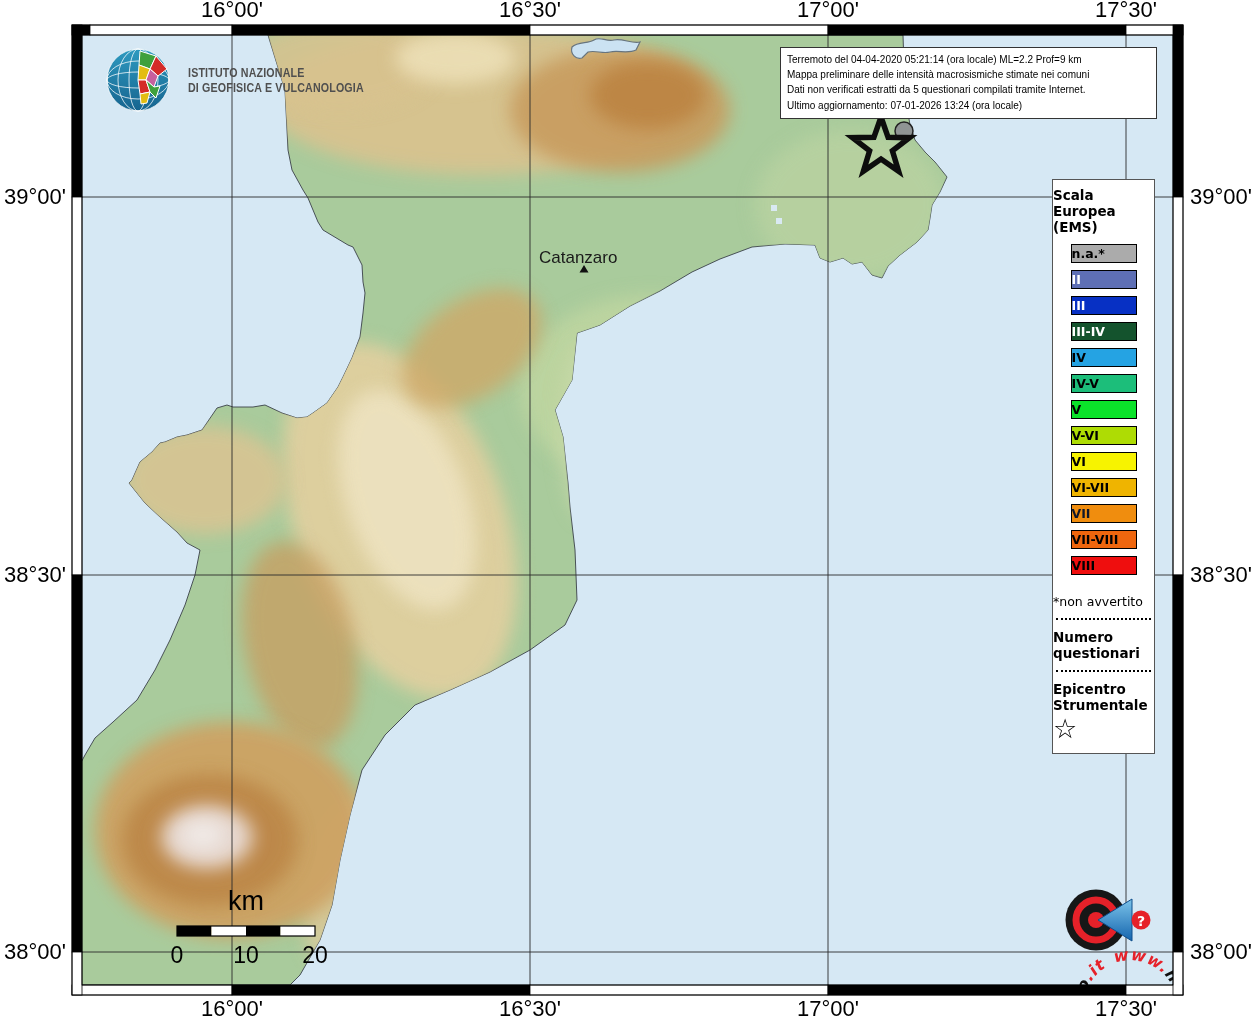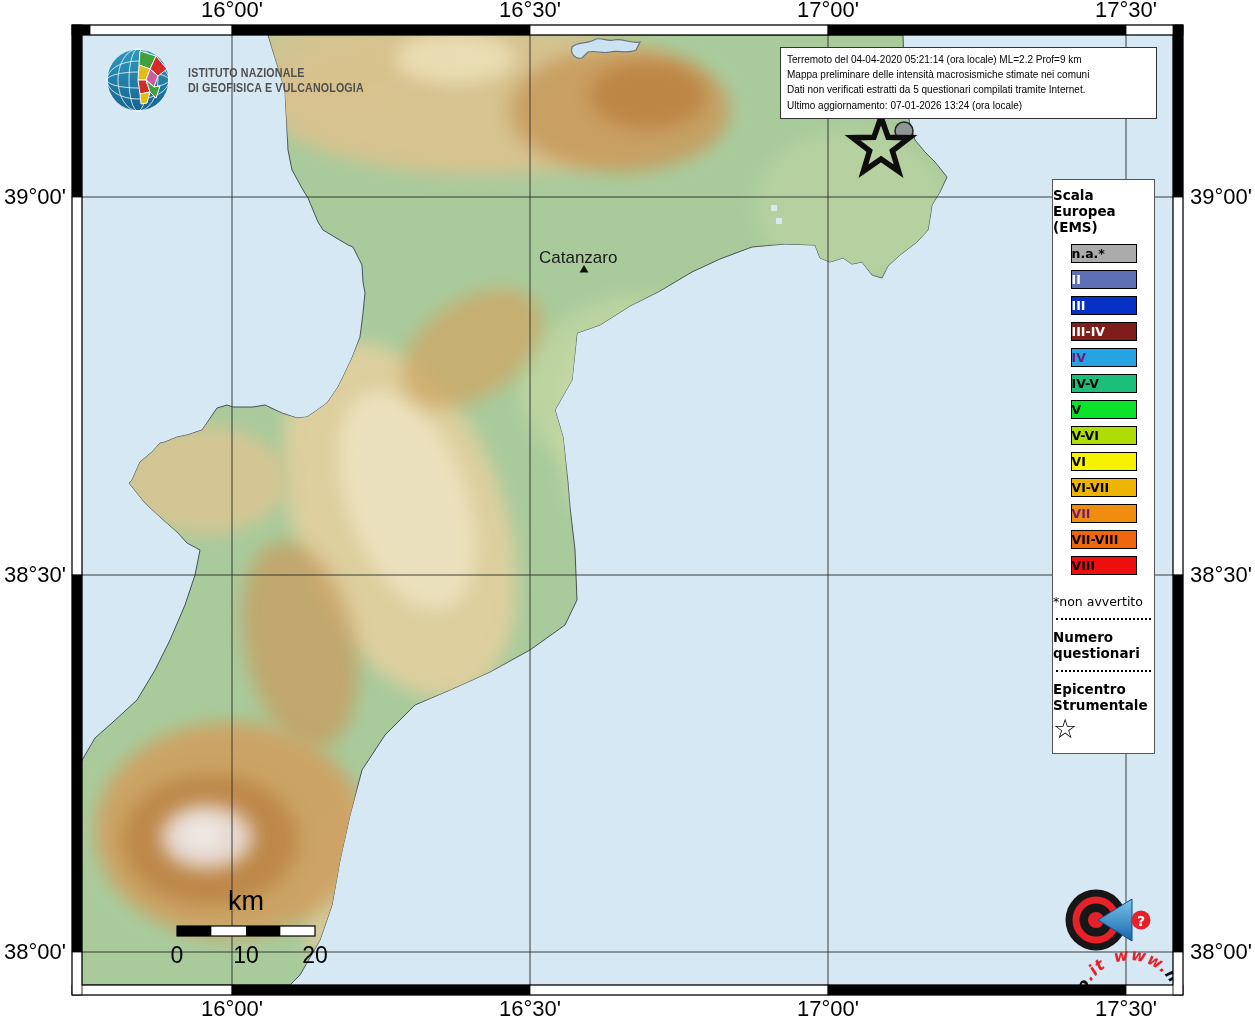--- a/index.html
+++ b/index.html
@@ -252,28 +252,28 @@
 
 <div id="legend">
   <div class="tl">Scala</div>
   <div class="tl">Europea</div>
   <div class="tl">(EMS)</div>
 
   <div id="ems-scale-list">
         <div class="chip" style="background: rgb(171, 171, 171); color: #000000;">n.a.*</div>
         <div class="chip" style="background: rgb(94, 111, 181); color: rgb(255, 255, 255);">II</div>
         <div class="chip" style="background: rgb(7, 48, 196); color: rgb(255, 255, 255);">III</div>
-        <div class="chip" style="background: #7f1d1d; color: rgb(255, 255, 255);">III-IV</div>
-        <div class="chip" style="background: rgb(37, 163, 227); color: #701a75;">IV</div>
+        <div class="chip" style="background: #14532d; color: rgb(255, 255, 255);">III-IV</div>
+        <div class="chip" style="background: rgb(37, 163, 227); color: #000000;">IV</div>
         <div class="chip" style="background: rgb(28, 190, 122); color: rgb(0, 0, 0);">IV-V</div>
         <div class="chip" style="background: rgb(11, 227, 42); color: rgb(0, 0, 0);">V</div>
         <div class="chip" style="background: rgb(174, 220, 4); color: rgb(0, 0, 0);">V-VI</div>
         <div class="chip" style="background: rgb(247, 243, 0); color: rgb(0, 0, 0);">VI</div>
         <div class="chip" style="background: rgb(239, 180, 0); color: rgb(0, 0, 0);">VI-VII</div>
-        <div class="chip" style="background: rgb(240, 141, 14); color: #701a75;">VII</div>
+        <div class="chip" style="background: rgb(240, 141, 14); color: #0f172a;">VII</div>
         <div class="chip" style="background: rgb(239, 102, 14); color: rgb(0, 0, 0);">VII-VIII</div>
         <div class="chip" style="background: rgb(239, 14, 14); color: rgb(0, 0, 0);">VIII</div>
       </div>
 
   <div class="foot">*non avvertito</div>
   <div class="dotsep"></div>
 
   <div class="tl">Numero</div>
   <div class="tl">questionari</div>
 

